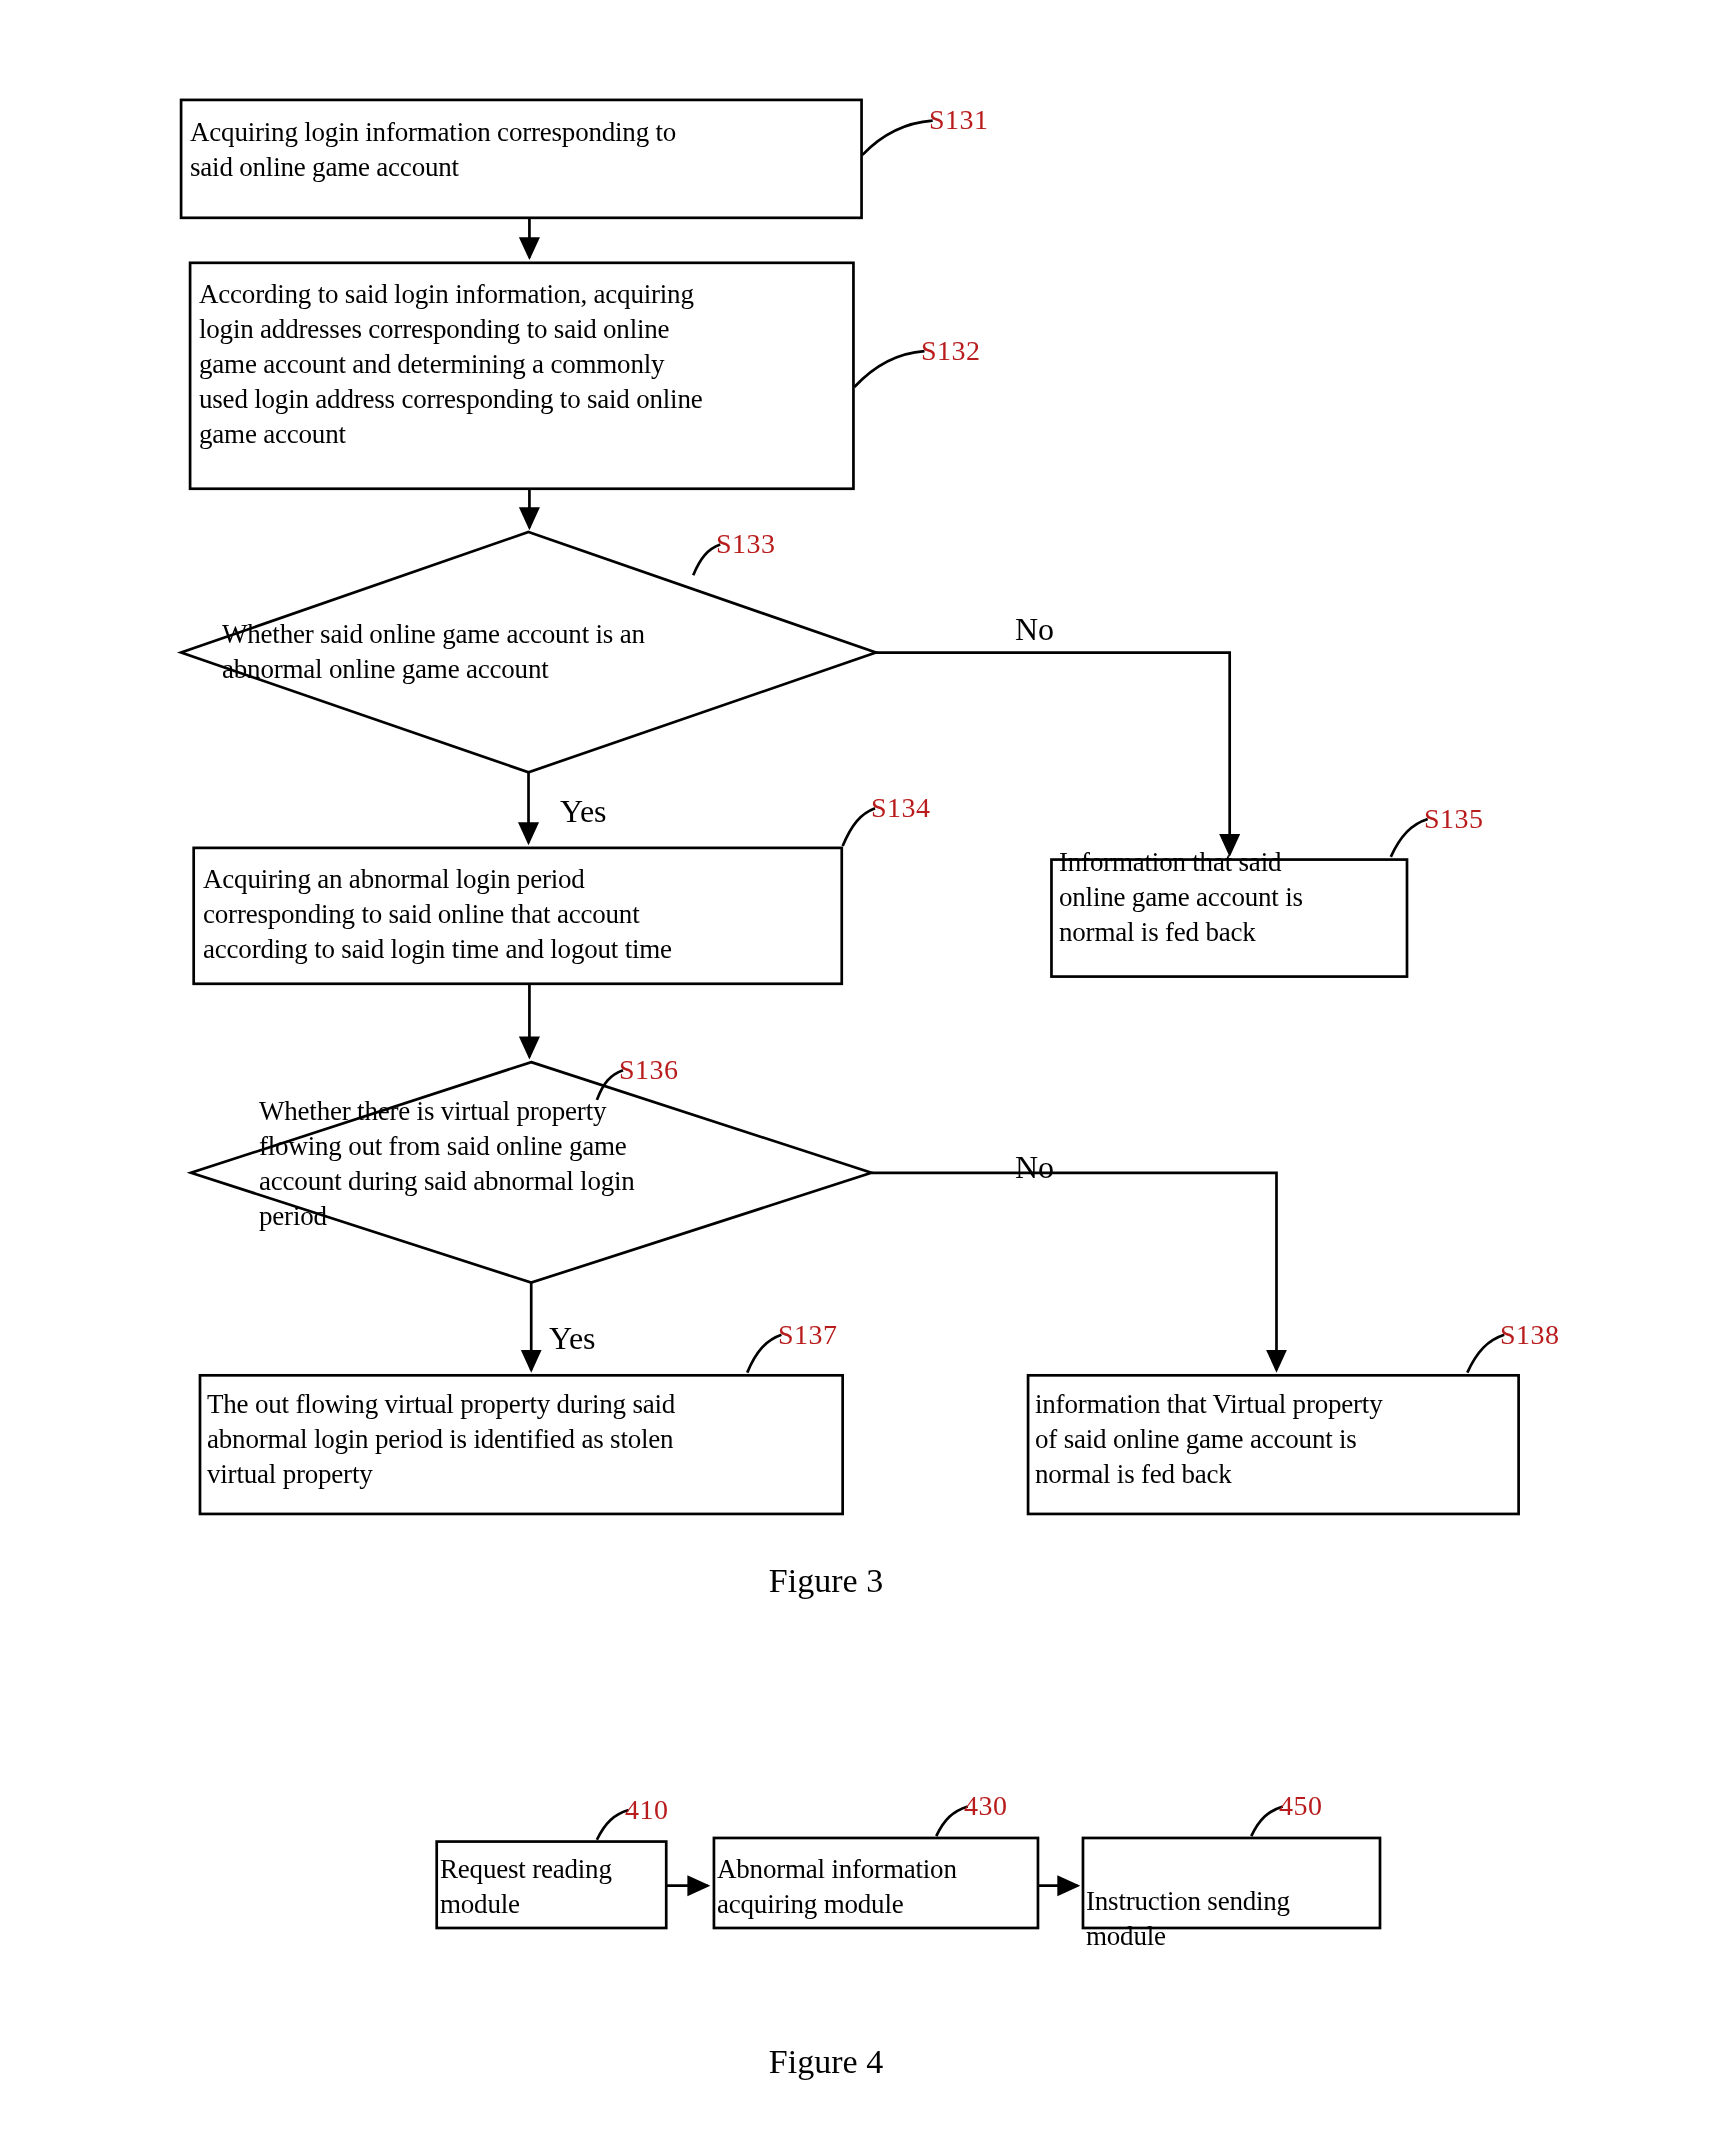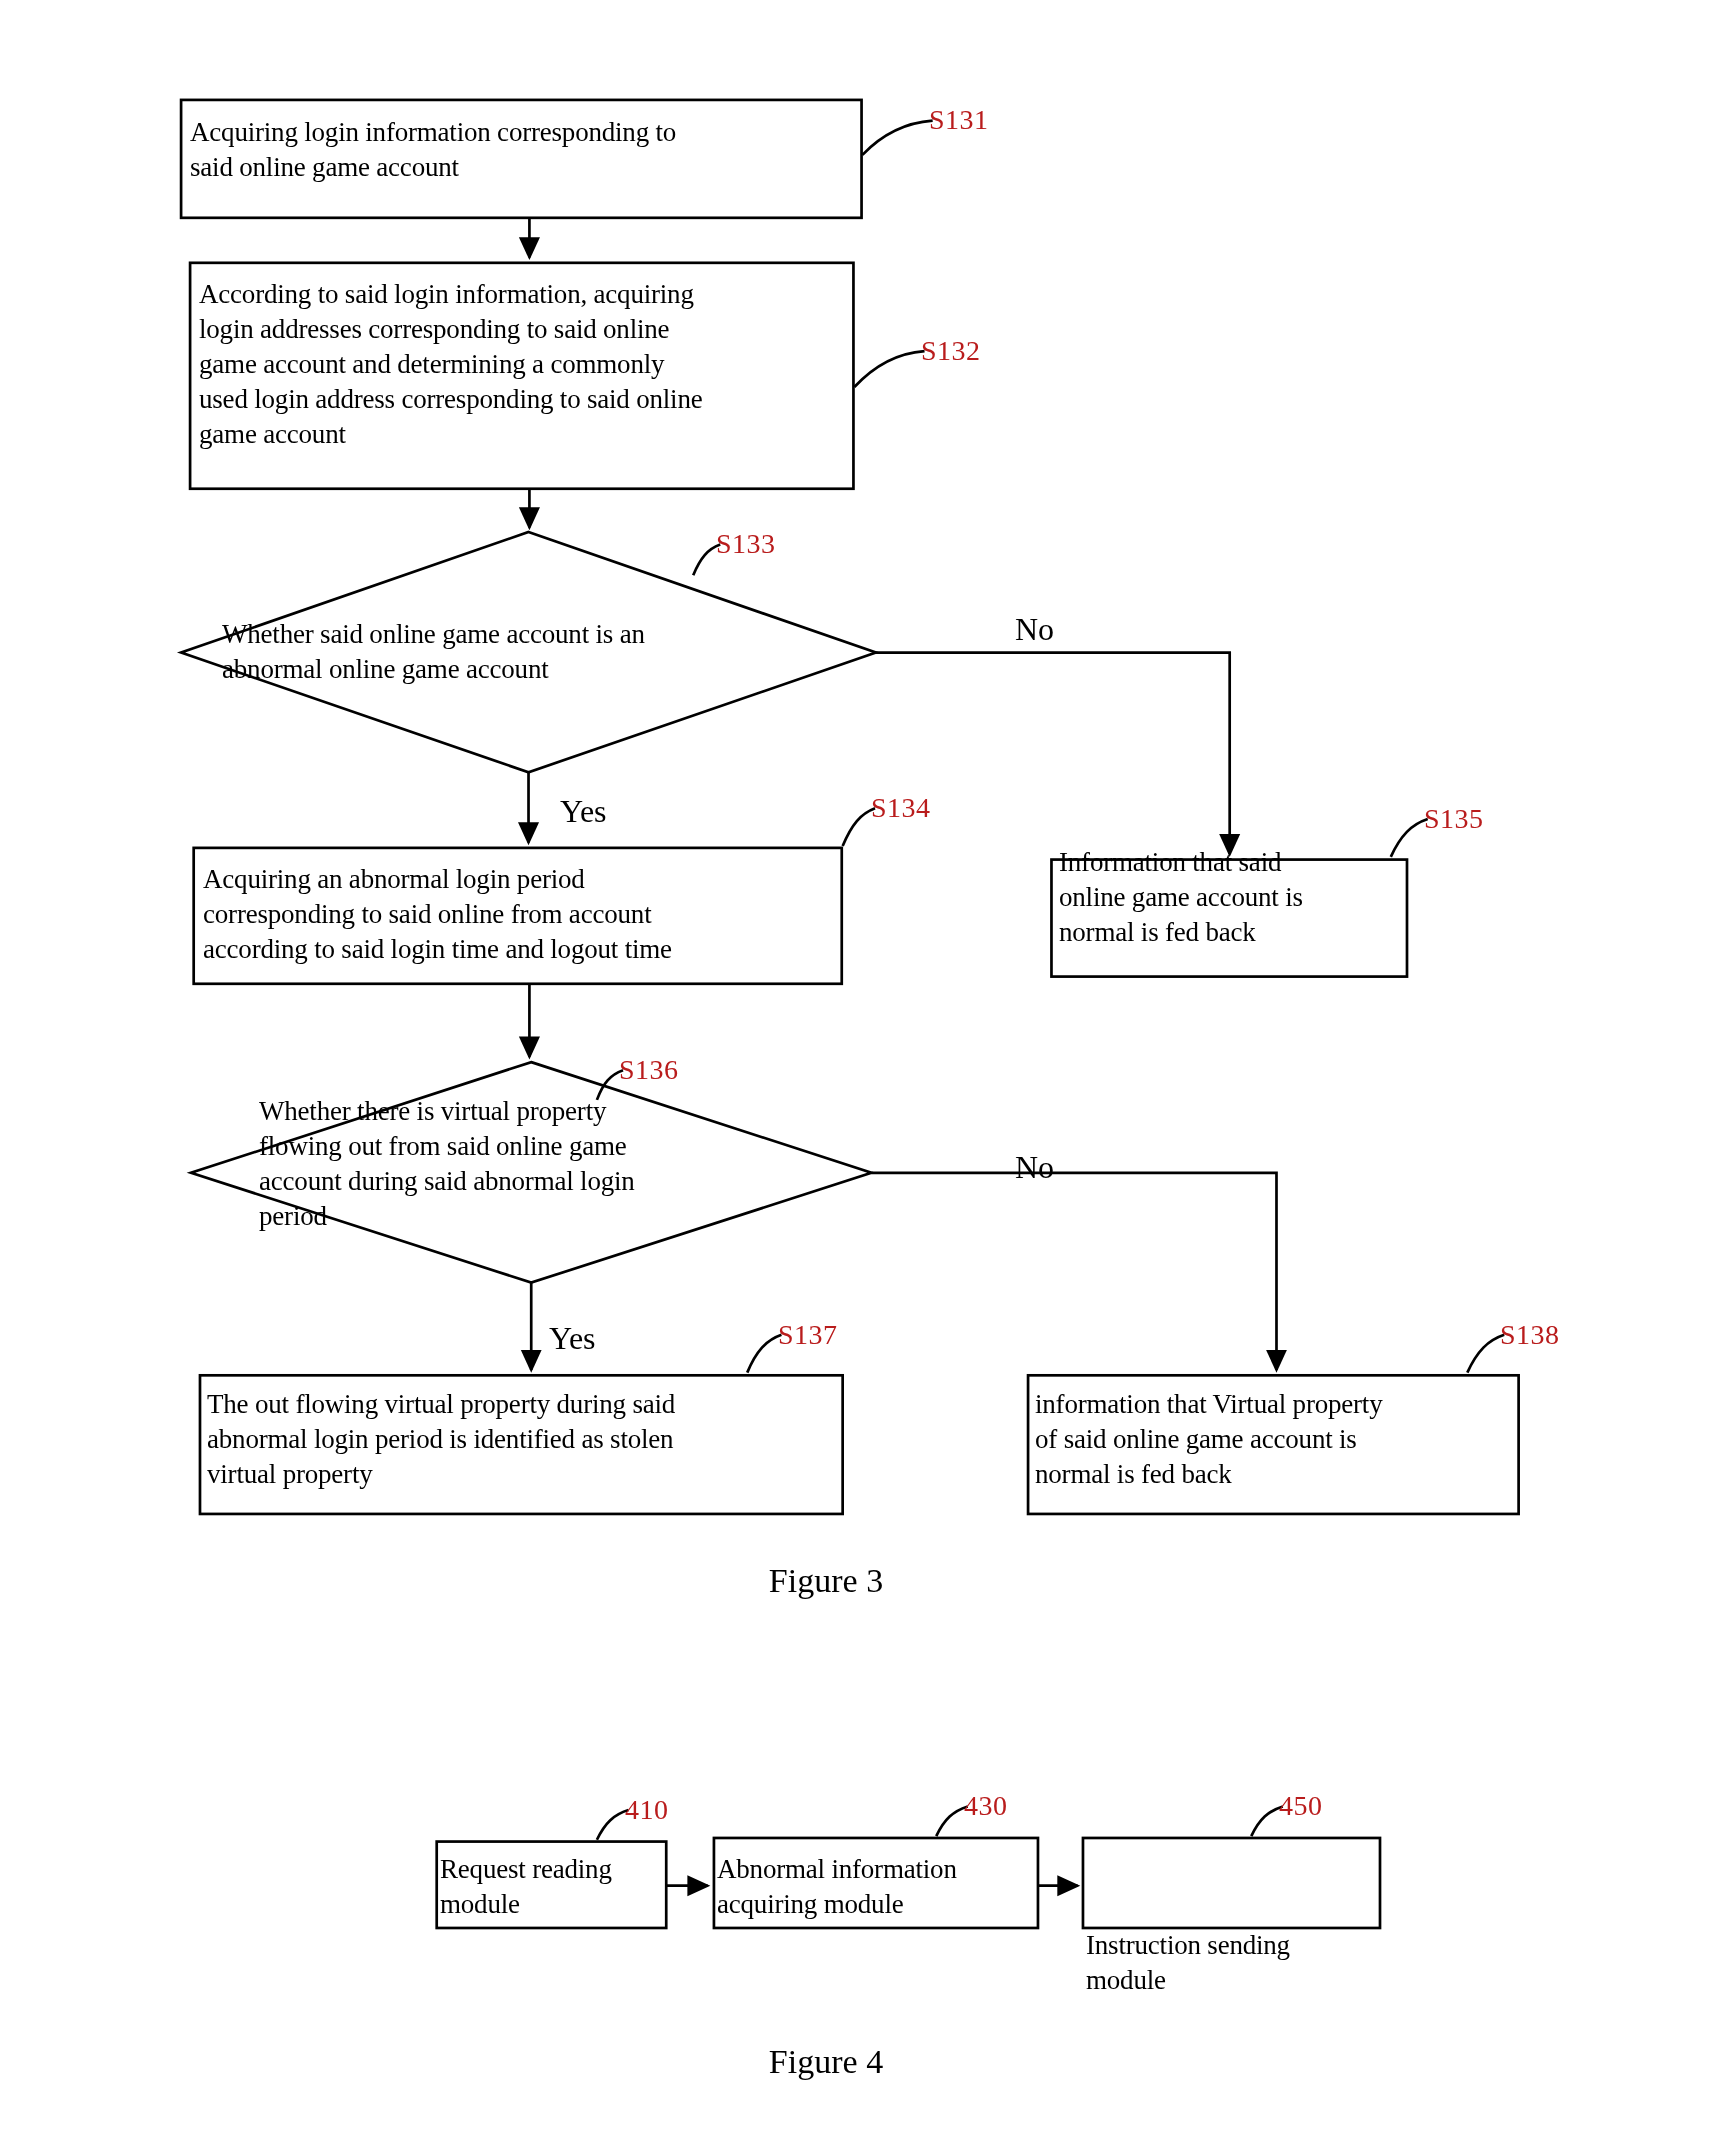--- a/index.html
+++ b/index.html
@@ -137,21 +137,21 @@
   <div class="node-text" style="left:222px; top:617px; width:612px;">Whether said online game account is an
 abnormal online game account</div>
 
   <div class="node-text" style="left:199px; top:277px; width:645px;">According to said login information, acquiring
 login addresses corresponding to said online
 game account and determining a commonly
 used login address corresponding to said online
 game account</div>
 
   <div class="node-text" style="left:203px; top:862px; width:630px;">Acquiring an abnormal login period
-corresponding to said online from account
+corresponding to said online that account
 according to said login time and logout time</div>
 
   <div class="node-text" style="left:1059px; top:845px; width:341px;">Information that said
 online game account is
 normal is fed back</div>
 
   <div class="node-text" style="left:259px; top:1094px; width:544px;">Whether there is virtual property
 flowing out from said online game
 account during said abnormal login
 period</div>
@@ -177,21 +177,21 @@
   <div class="edge-label" style="left:560px; top:793px;">Yes</div>
   <div class="edge-label" style="left:1015px; top:1149px;">No</div>
   <div class="edge-label" style="left:549px; top:1320px;">Yes</div>
 
   <div class="fig-caption" style="left:0px; top:1562px; width:1724px; text-align:center; transform:translateX(-36px);">Figure 3</div>
 
   <div class="node-text" style="left:440px; top:1852px; width:222px;">Request reading
 module</div>
   <div class="node-text" style="left:717px; top:1852px; width:317px;">Abnormal information
 acquiring module</div>
-  <div class="node-text" style="left:1086px; top:1928px; width:290px;">Instruction sending
+  <div class="node-text" style="left:1086px; top:1884px; width:290px;">Instruction sending
 module</div>
 
   <div class="ref-num" style="left:625px; top:1794px;text-align:right;">410</div>
   <div class="ref-num" style="left:964px; top:1790px;">430</div>
   <div class="ref-num" style="left:1279px; top:1790px;">450</div>
 
   <div class="fig-caption" style="left:0px; top:2043px; width:1724px; text-align:center; transform:translateX(-36px);">Figure 4</div>
 
 </div>
 

